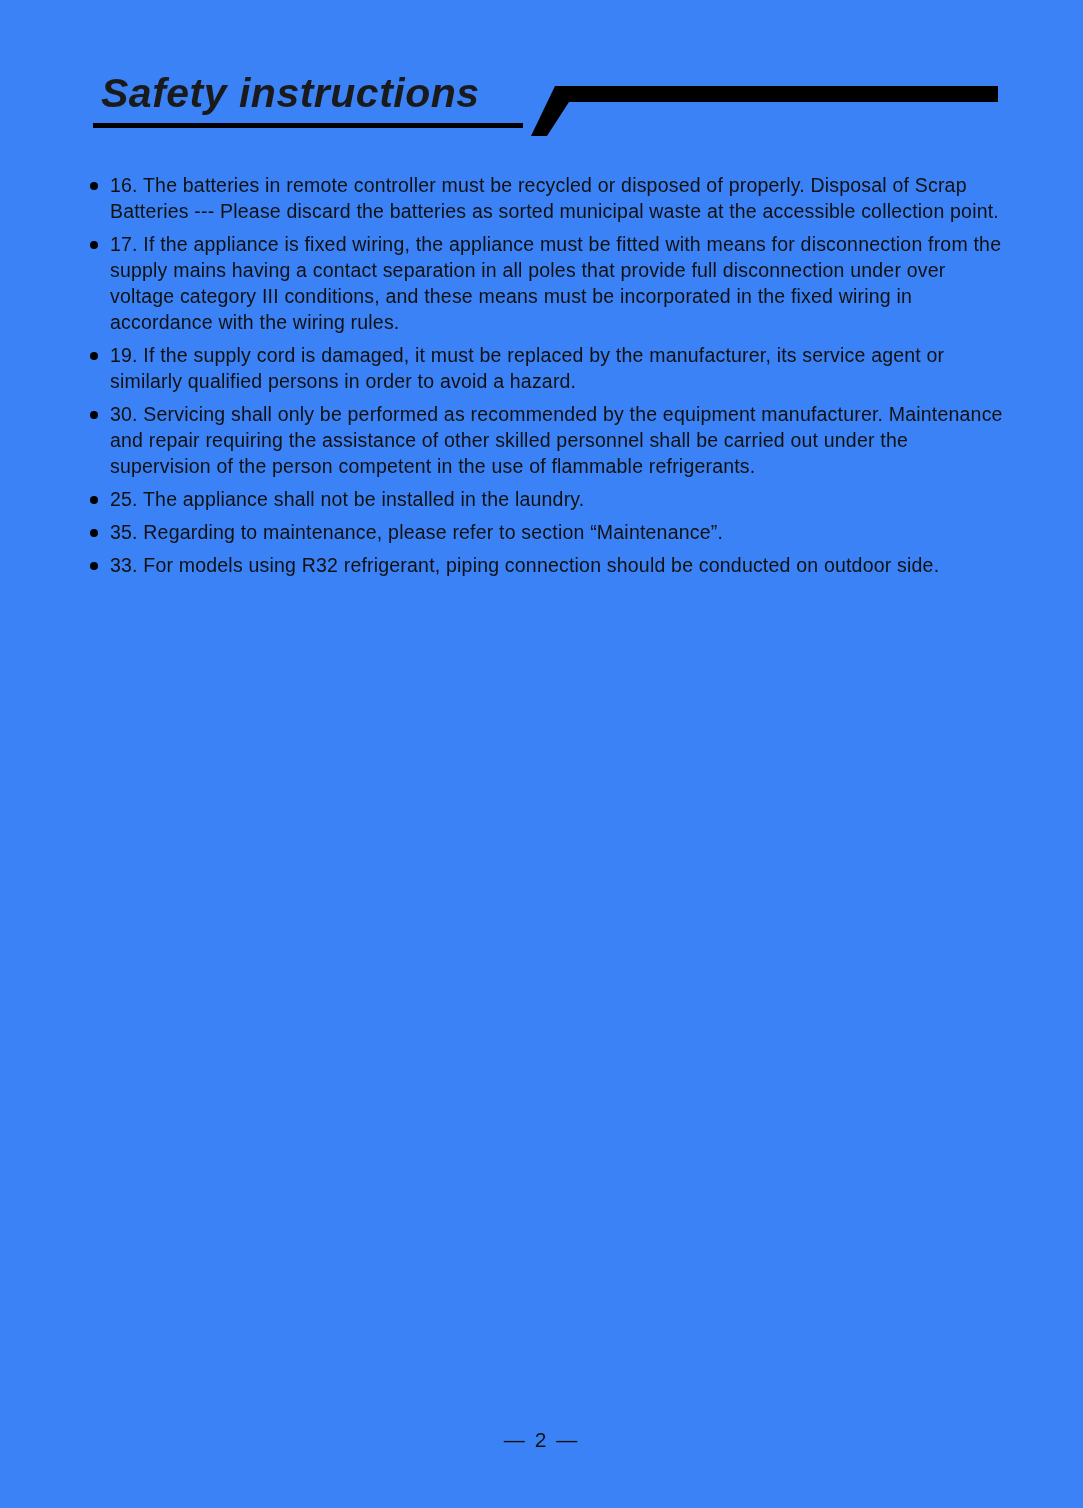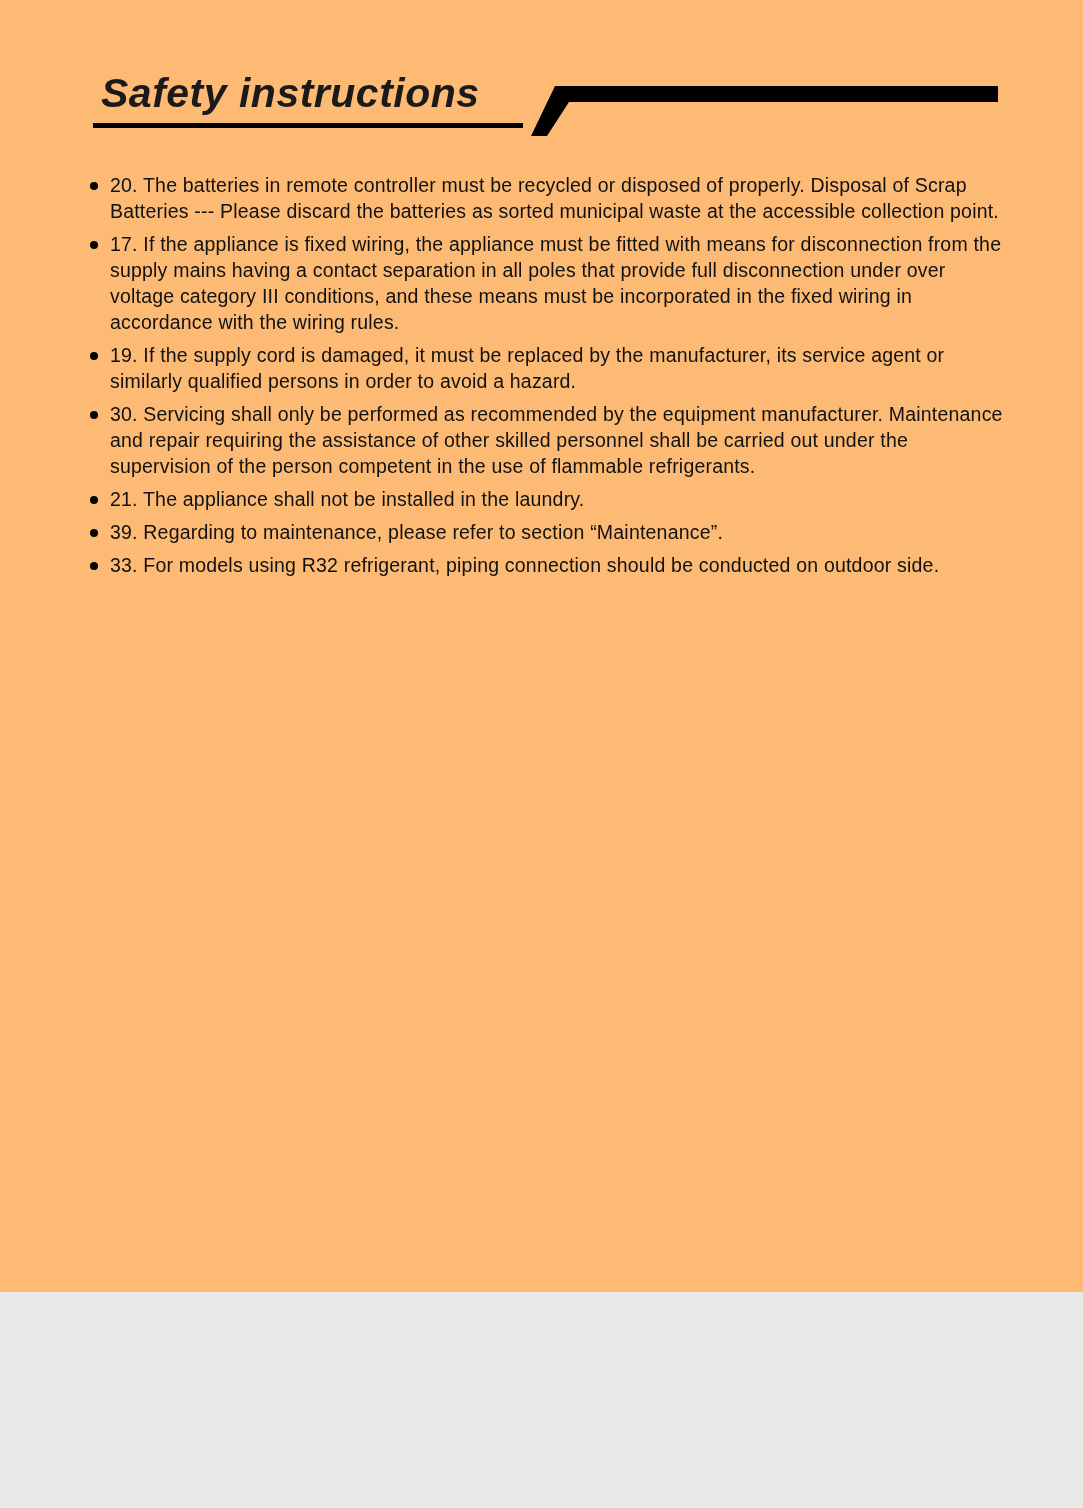--- a/index.html
+++ b/index.html
@@ -5,23 +5,23 @@
   * { margin: 0; padding: 0; box-sizing: border-box; }
 
   html, body {
     background: #e8e8e8;
     font-family: "Liberation Sans", sans-serif;
   }
 
   .page {
     position: relative;
     width: 1083px;
-    height: 1292px;
+    height: 1508px;
     margin: 0 auto;
-    background: #fdba74;
+    background: #3b82f6;
     color: #111111;
     overflow: hidden;
   }
 
   
   .header {
     position: absolute;
     top: 70px;
     left: 93px;
     right: 85px;
@@ -114,41 +114,41 @@
       <span class="page-title">Safety instructions</span>
     </div>
     <svg class="swoosh" viewBox="0 0 473 50" preserveAspectRatio="none" aria-hidden="true">
       <polygon points="30,0 473,0 473,16 44,16 22,50 6,50" fill="#000000"></polygon>
     </svg>
   </div>
 
   <ul class="safety-list">
       <li>
         <span class="bullet"></span>
-        <span class="item-text">20. The batteries in remote controller must be recycled or disposed of properly. Disposal of Scrap Batteries --- Please discard the batteries as sorted municipal waste at the accessible collection point.</span>
+        <span class="item-text">16. The batteries in remote controller must be recycled or disposed of properly. Disposal of Scrap Batteries --- Please discard the batteries as sorted municipal waste at the accessible collection point.</span>
       </li>
       <li>
         <span class="bullet"></span>
         <span class="item-text">17. If the appliance is fixed wiring, the appliance must be fitted with means for disconnection from the supply mains having a contact separation in all poles that provide full disconnection under over voltage category III conditions, and these means must be incorporated in the fixed wiring in accordance with the wiring rules.</span>
       </li>
       <li>
         <span class="bullet"></span>
         <span class="item-text">19. If the supply cord is damaged, it must be replaced by the manufacturer, its service agent or similarly qualified persons in order to avoid a hazard.</span>
       </li>
       <li>
         <span class="bullet"></span>
         <span class="item-text">30. Servicing shall only be performed as recommended by the equipment manufacturer. Maintenance and repair requiring the assistance of other skilled personnel shall be carried out under the supervision of the person competent in the use of flammable refrigerants.</span>
       </li>
       <li>
         <span class="bullet"></span>
-        <span class="item-text">21. The appliance shall not be installed in the laundry.</span>
+        <span class="item-text">25. The appliance shall not be installed in the laundry.</span>
       </li>
       <li>
         <span class="bullet"></span>
-        <span class="item-text">39. Regarding to maintenance, please refer to section “Maintenance”.</span>
+        <span class="item-text">35. Regarding to maintenance, please refer to section “Maintenance”.</span>
       </li>
       <li>
         <span class="bullet"></span>
         <span class="item-text">33. For models using R32 refrigerant, piping connection should be conducted on outdoor side.</span>
       </li>
     </ul>
 
   <div class="footer">— 2 —</div>
 
 </div>

